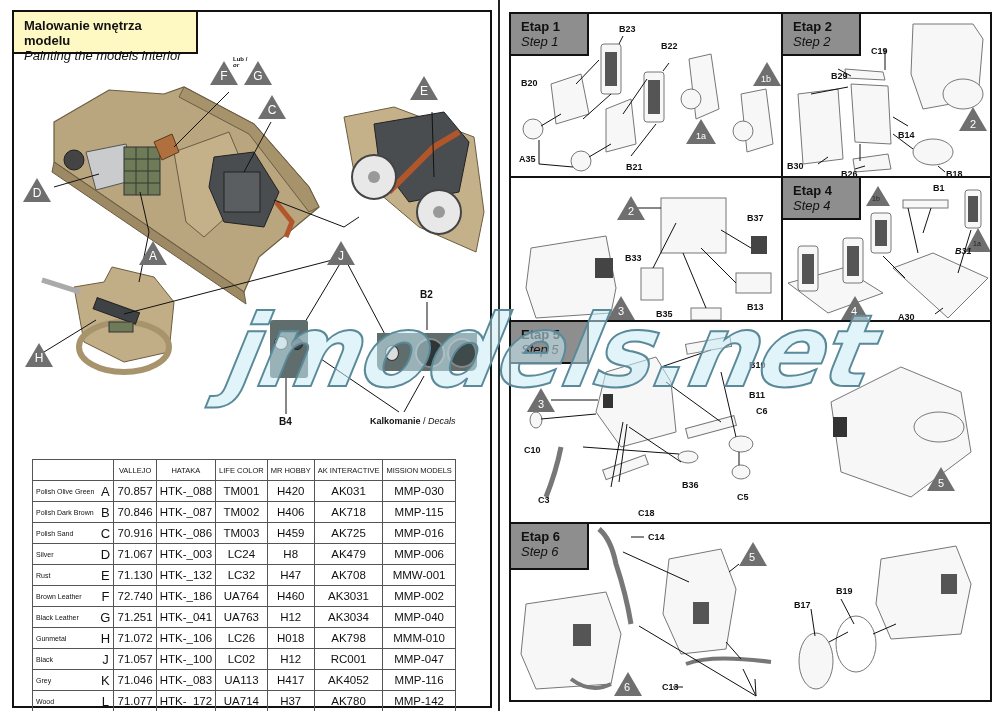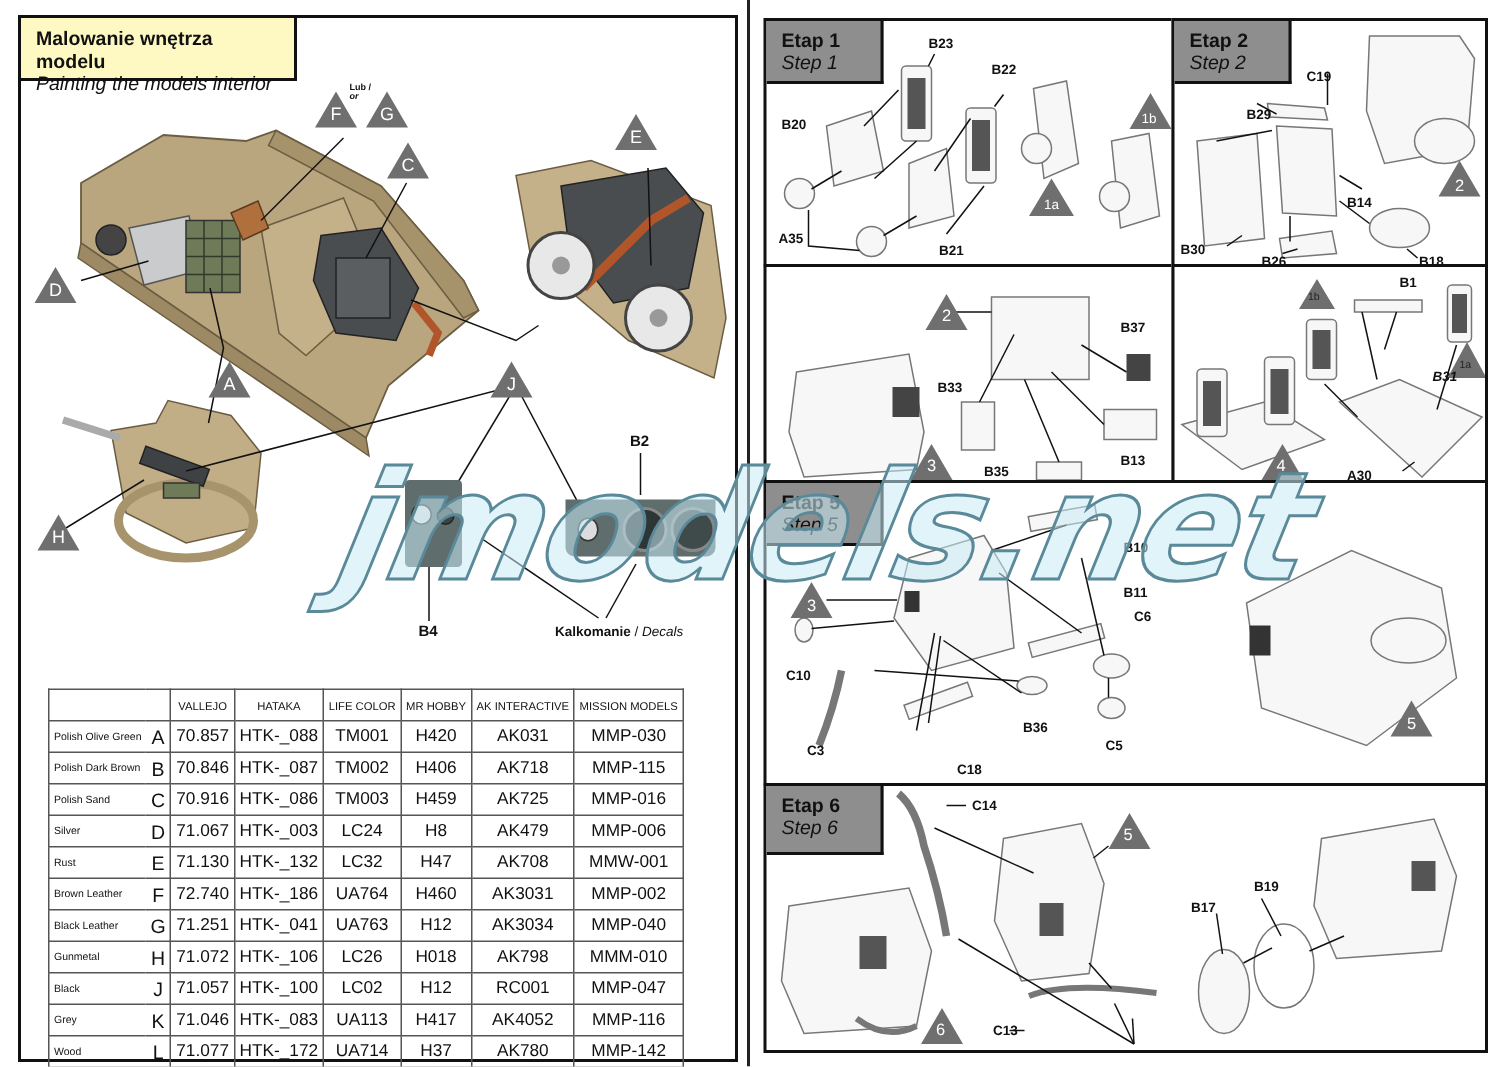--- a/index.html
+++ b/index.html
@@ -401,20 +401,24 @@
   </svg>
   <div class="lbl" style="left:236px;top:35px;">B37</div>
   <div class="lbl" style="left:114px;top:75px;">B33</div>
   <div class="lbl" style="left:145px;top:131px;">B35</div>
   <div class="lbl" style="left:236px;top:124px;">B13</div>
   <div class="lbl" style="left:117px;top:27px;color:#fff;font-weight:normal;font-size:11px;">2</div>
   <div class="lbl" style="left:107px;top:127px;color:#fff;font-weight:normal;font-size:11px;">3</div>
 </div>
 
 <div class="step" style="left:781px;top:176px;width:211px;height:146px;">
+  <div class="step-box">
+    <div class="pl">Etap 4</div>
+    <div class="en">Step 4</div>
+  </div>
   <svg class="drawing" style="left:0;top:0;" width="211" height="146">
     <g fill="#f7f7f7" stroke="#777" stroke-width="1">
       <path d="M5 105 L60 90 L100 115 L45 135 Z"></path>
       <path d="M110 90 L150 75 L205 100 L165 140 Z"></path>
       <rect x="15" y="68" width="20" height="45" rx="3"></rect>
         <rect x="60" y="60" width="20" height="45" rx="3"></rect>
       <rect x="88" y="35" width="20" height="40" rx="3"></rect>
         <rect x="182" y="12" width="16" height="38" rx="3"></rect>
       <rect x="120" y="22" width="45" height="8"></rect>
     </g>

